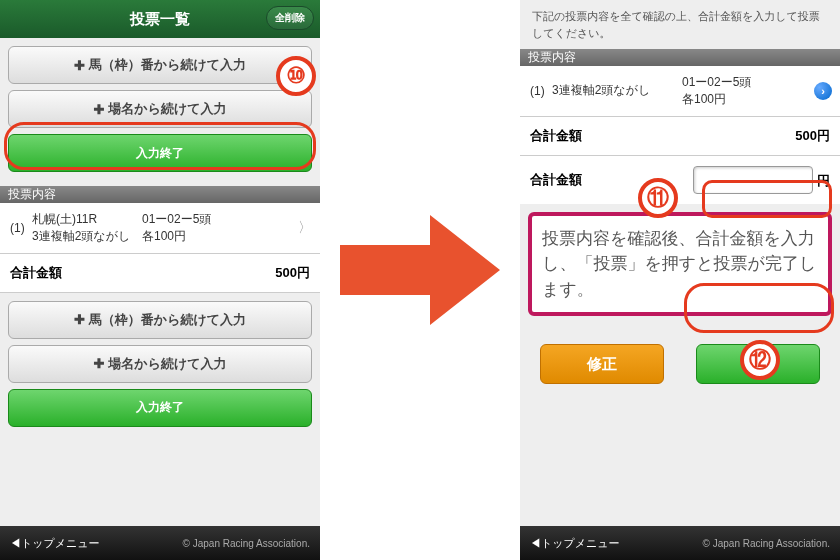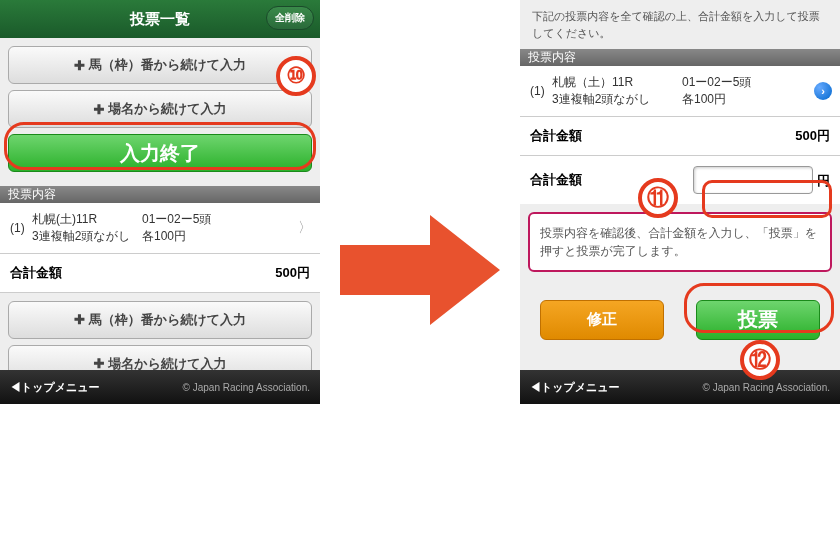--- a/index.html
+++ b/index.html
@@ -1,44 +1,44 @@
 <!DOCTYPE html>
 <html><head>
 <meta charset="utf-8">
 <style>
 *{margin:0;padding:0;box-sizing:border-box;font-family:"Hiragino Kaku Gothic Pro","Meiryo",sans-serif}
 body{width:840px;height:560px;background:#fff;position:relative}
-.phone{position:absolute;width:320px;height:404px;background:#0c4a6e;display:flex;flex-direction:column}
+.phone{position:absolute;width:320px;height:560px;background:#0c4a6e;display:flex;flex-direction:column}
 .phone-left{left:0}
 .phone-right{left:520px}
 .header{height:38px;background:linear-gradient(#2a7a3a,#1a5a2a);color:#fff;display:flex;align-items:center;justify-content:center;font-size:15px;font-weight:bold;position:relative}
 .header-btn{position:absolute;right:6px;top:6px;height:24px;padding:0 8px;background:linear-gradient(#3a8a4a,#2a6a3a);border:1px solid #1a4a2a;border-radius:12px;color:#fff;font-size:10px;display:flex;align-items:center}
 .content{flex:1;overflow:auto;background:#eee}
 .btn-list{padding:8px}
 .btn{width:100%;height:38px;margin-bottom:6px;border-radius:6px;display:flex;align-items:center;justify-content:center;font-size:13px;font-weight:bold;border:1px solid #aaa;position:relative}
 .btn-gray{background:linear-gradient(#fafafa,#ddd);color:#444}
-.btn-green{background:linear-gradient(#6ed56e,#2ab02a);color:#fff;border-color:#1a8a1a;font-size:20px}
+.btn-green{background:linear-gradient(#6ed56e,#2ab02a);color:#fff;border-color:#1a8a1a;font-size:12px}
 .btn-orange{background:linear-gradient(#f5a623,#e08a00);color:#fff;border-color:#c07000;font-size:15px}
 .plus{margin-right:4px;font-weight:bold}
 .section-label{background:linear-gradient(#888,#666);color:#fff;font-size:12px;padding:0 8px}
 .row{background:#fff;border-bottom:1px solid #ccc;padding:8px 10px;display:flex;align-items:center;font-size:12px;position:relative}
 .row-col1{width:22px;color:#333}
 .row-col2{flex:0 0 110px;color:#333;line-height:1.4}
 .row-col3{color:#333;line-height:1.4}
 .chev{position:absolute;right:8px;color:#999;font-size:14px}
 .chev-blue{width:18px;height:18px;border-radius:50%;background:radial-gradient(circle at 30% 30%,#6af,#06c);color:#fff;display:flex;align-items:center;justify-content:center;font-size:11px;font-weight:bold}
 .total-row{background:#fff;border-bottom:1px solid #ccc;padding:10px;display:flex;justify-content:space-between;font-size:13px;font-weight:bold}
 .input-row{background:#fff;padding:10px;display:flex;align-items:center;justify-content:space-between;font-size:13px;font-weight:bold}
 .amount-input{width:120px;height:28px;border:1px solid #999;border-radius:4px;box-shadow:inset 1px 1px 3px rgba(0,0,0,.2);text-align:right;padding:0 4px}
-.note{background:#fff;margin:8px;padding:10px;border:2px solid #be185d;border-radius:6px;font-size:12px;color:#555;line-height:1.5}
+.note{background:#fff;margin:8px;padding:10px;border:4px solid #be185d;border-radius:6px;font-size:17px;color:#555;line-height:1.5}
 .instruction{padding:8px 12px;font-size:11px;color:#555;line-height:1.5}
 .btn-pair{display:flex;gap:8px;padding:8px}
 .btn-pair .btn{flex:1;margin:12px;height:40px}
 .footer{height:34px;background:linear-gradient(#333,#111);color:#fff;display:flex;align-items:center;justify-content:space-between;padding:0 10px;font-size:11px}
-.footer-left{font-weight:bold}
+.footer-left{font-weight:normal}
 .footer-right{font-size:10px;color:#aaa}
 .arrow{position:absolute;left:340px;top:210px;width:160px;height:120px}
 .arrow svg{width:100%;height:100%}
 .callout{position:absolute;border:3px solid #e53a1e;border-radius:20px;pointer-events:none}
 .circle-num{position:absolute;width:40px;height:40px;border:4px solid #e53a1e;border-radius:50%;display:flex;align-items:center;justify-content:center;color:#e53a1e;font-size:22px;font-weight:bold;background:#fff}
 </style>
 </head>
 <body>
 
 <div class="phone phone-left">
@@ -103,21 +103,20 @@
     </svg>
 </div>
 
 <div class="phone phone-right">
   <div class="content">
     <div class="instruction">下記の投票内容を全て確認の上、合計金額を入力して投票してください。</div>
     <div class="section-label">投票内容</div>
     <div class="row">
       <div class="row-col1">(1)</div>
       <div class="row-col2" style="flex:0 0 130px">
-        <div>札幌（土）11R</div>
         <div>3連複軸2頭ながし</div>
       </div>
       <div class="row-col3">
         <div>01ー02ー5頭</div>
         <div>各100円</div>
       </div>
       <span class="chev chev-blue">›</span>
     </div>
     <div class="total-row">
       <span>合計金額</span>

